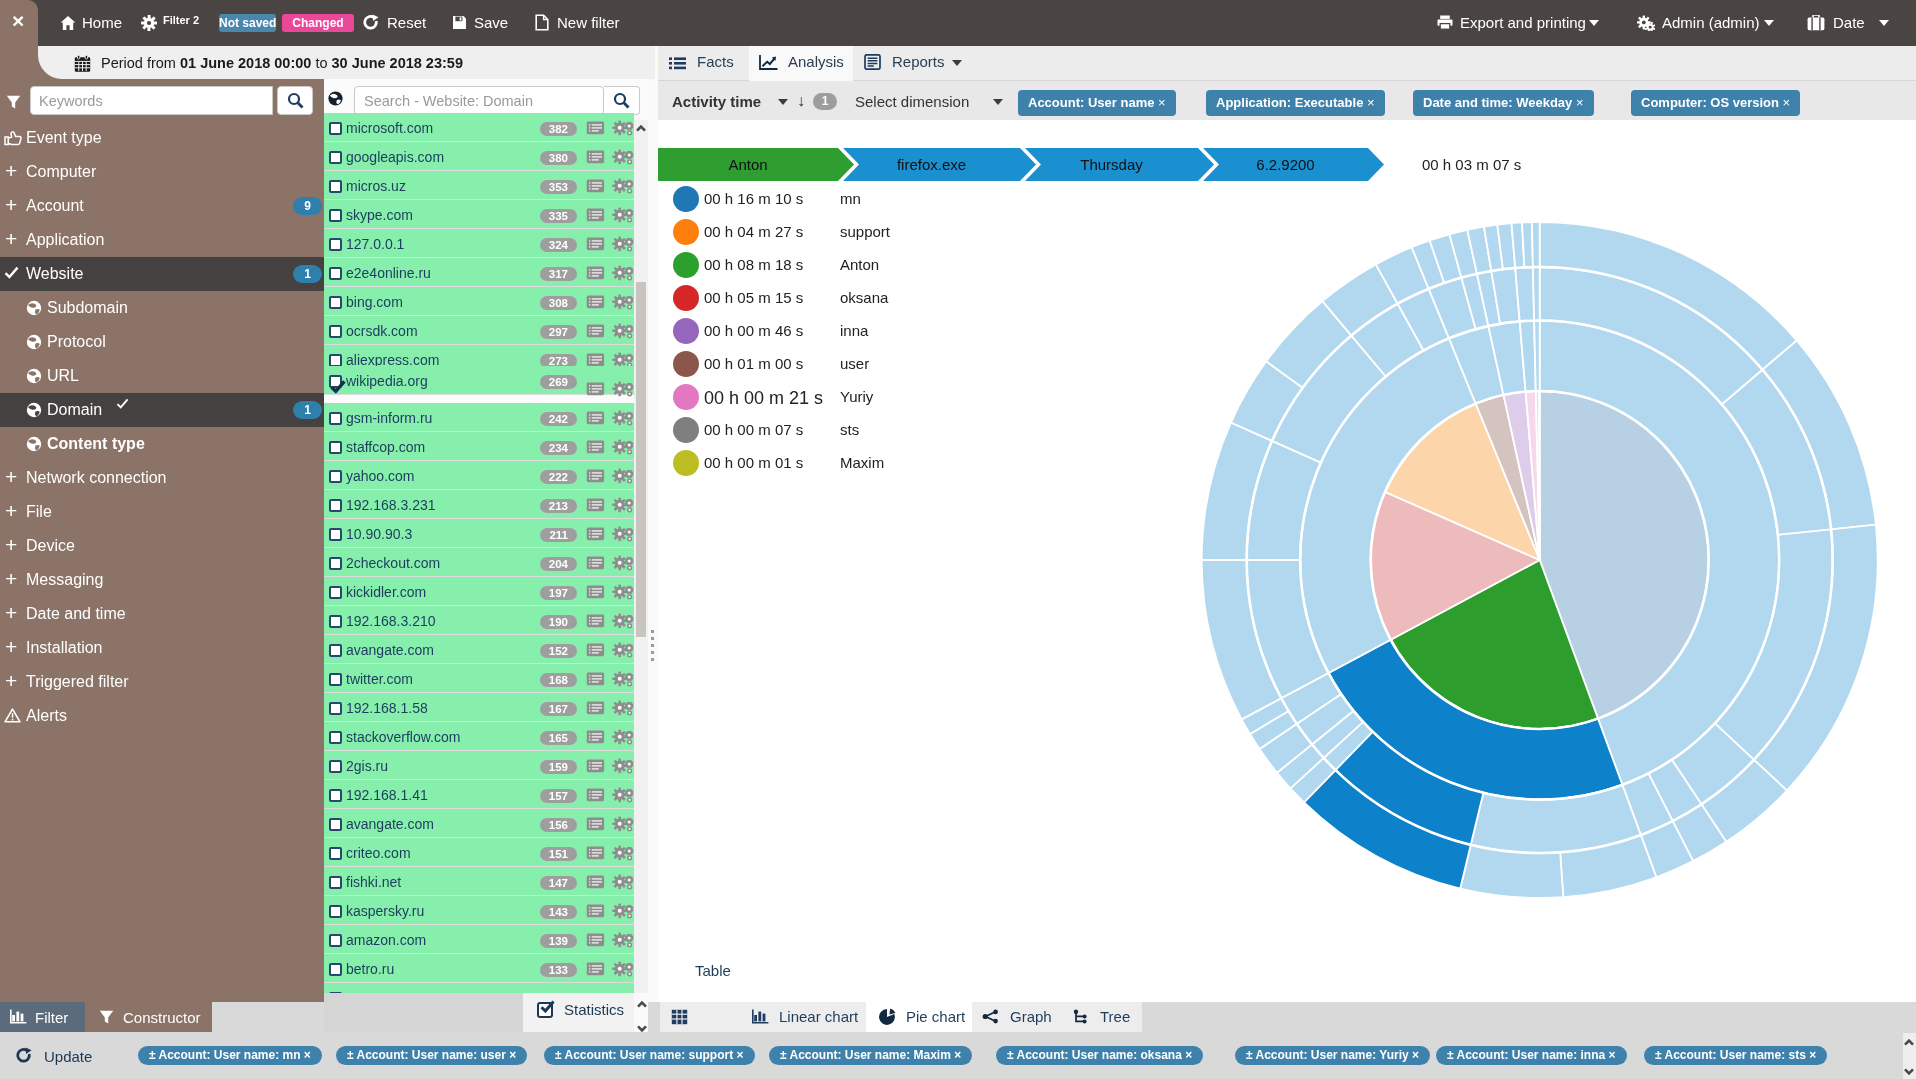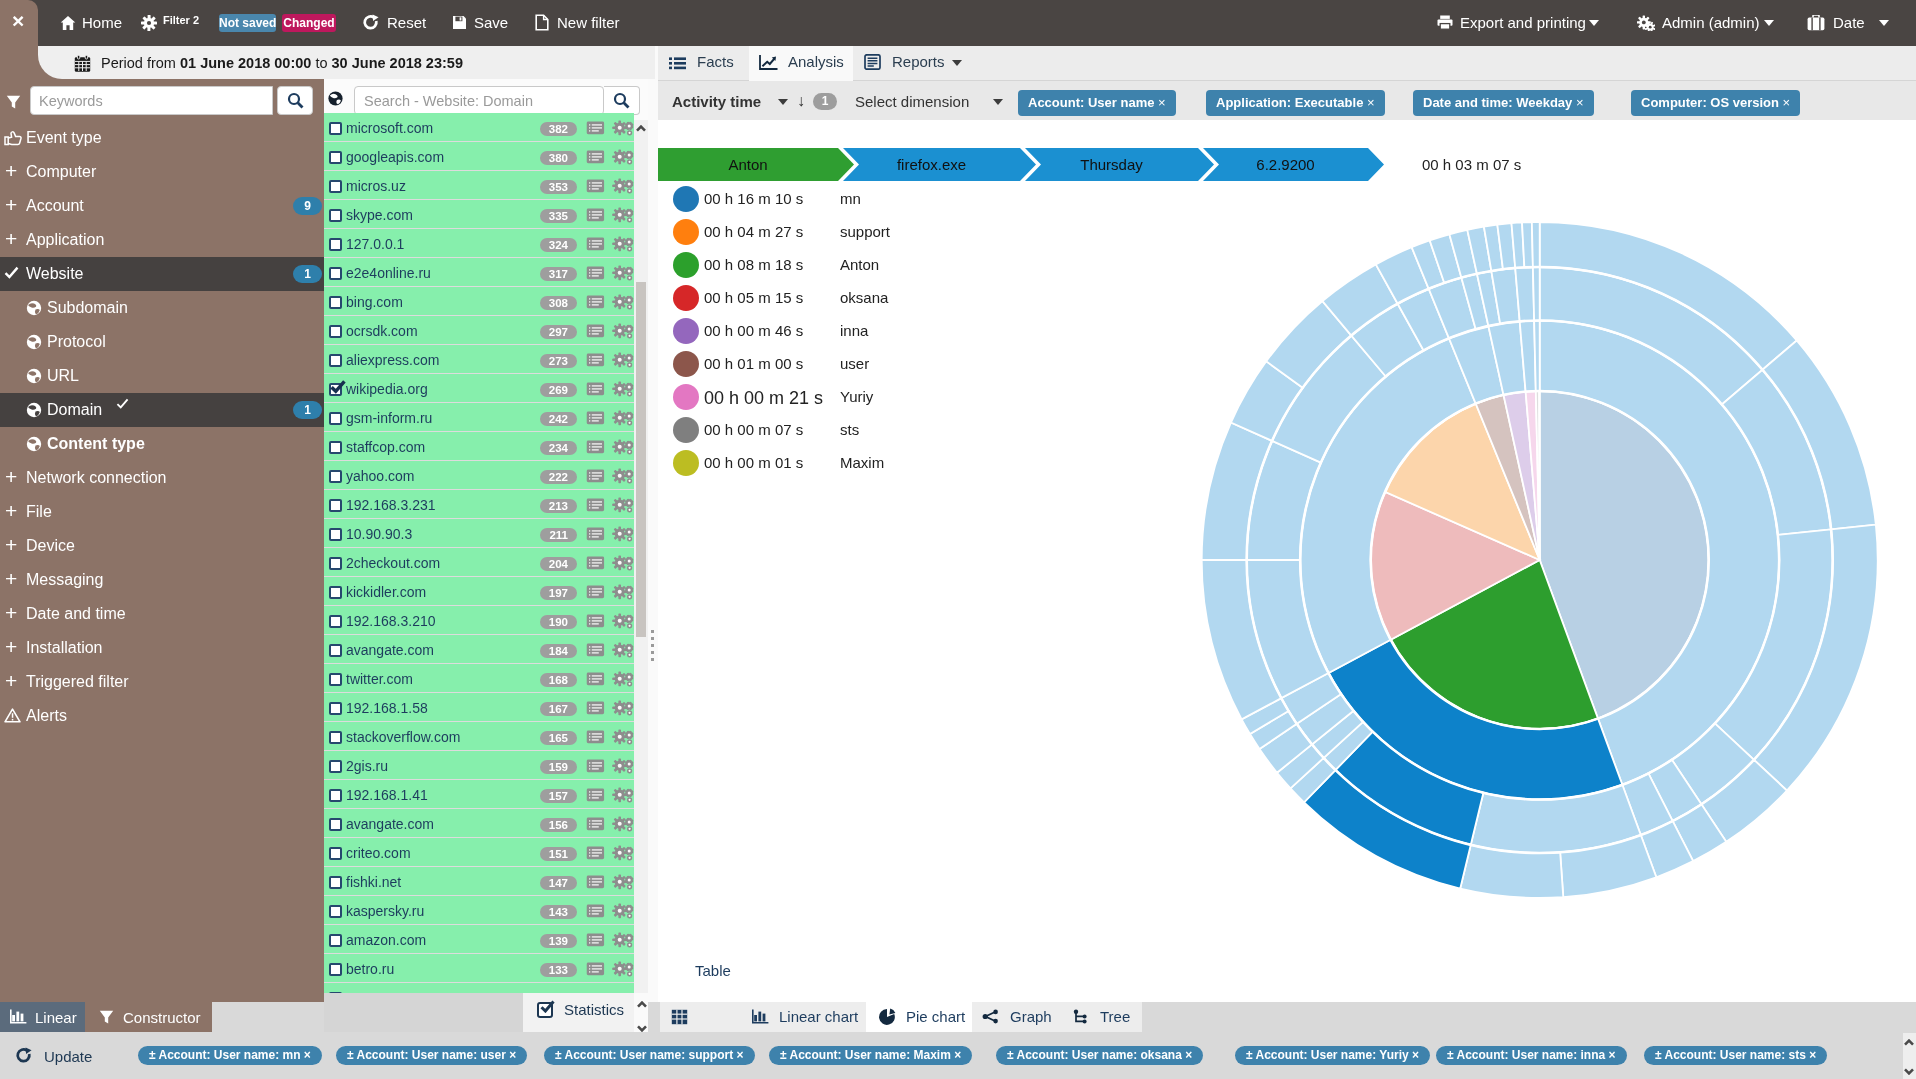--- a/index.html
+++ b/index.html
@@ -42,21 +42,21 @@
     <rect x="6.6" y="0" width="3.0" height="4.2" rx="0.6" fill="#ffffff" transform="rotate(135 8 8)"></rect>
     <rect x="6.6" y="0" width="3.0" height="4.2" rx="0.6" fill="#ffffff" transform="rotate(180 8 8)"></rect>
     <rect x="6.6" y="0" width="3.0" height="4.2" rx="0.6" fill="#ffffff" transform="rotate(225 8 8)"></rect>
     <rect x="6.6" y="0" width="3.0" height="4.2" rx="0.6" fill="#ffffff" transform="rotate(270 8 8)"></rect>
     <rect x="6.6" y="0" width="3.0" height="4.2" rx="0.6" fill="#ffffff" transform="rotate(315 8 8)"></rect>
     <circle cx="8" cy="8" r="5.1" fill="#ffffff"></circle>
     <circle cx="8" cy="8" r="2.1" fill="#4a4543"></circle>
   </svg>
 <div class="abs" style="left:163px;top:14px;white-space:nowrap;color:#fff;font-size:11px"><b>Filter 2</b></div>
 <div class="abs" style="left:219px;top:13px;white-space:nowrap;"><span class="badge" style="background:#4a87ad;width:57px">Not saved</span></div>
-<div class="abs" style="left:282px;top:13px;white-space:nowrap;"><span class="badge" style="background:#be185d;width:54px">Changed</span></div>
+<div class="abs" style="left:282px;top:13px;white-space:nowrap;"><span class="badge" style="background:#ec4899;width:72px">Changed</span></div>
 <svg class="abs" style="left:362px;top:14px;" width="17" height="17" viewBox="0 0 16 16">
     <path d="M11.2 3.3 A5.5 5.5 0 1 0 13.4 6.6" fill="none" stroke="#ffffff" stroke-width="2.6"></path>
     <path d="M10.0 0.4 L15.6 3.0 L10.4 6.6 Z" fill="#ffffff"></path>
   </svg>
 <div class="abs" style="left:387px;top:14px;white-space:nowrap;color:#fff;font-size:15px">Reset</div>
 <svg class="abs" style="left:452px;top:15px;" width="15" height="15" viewBox="0 0 15 15">
     <path d="M1 1 H11.5 L14 3.5 V14 H1 Z" fill="#ffffff"></path>
     <rect x="3.4" y="1.6" width="7" height="4.6" fill="#4a4543"></rect>
     <rect x="7.6" y="2.3" width="1.8" height="3.2" fill="#ffffff"></rect>
   </svg>
@@ -601,21 +601,21 @@
     <rect x="16.2" y="2.6" width="2.1" height="2.9" rx="0.5" fill="#8d8d8d" transform="rotate(157 17.2 6.9)"></rect>
     <rect x="16.2" y="2.6" width="2.1" height="2.9" rx="0.5" fill="#8d8d8d" transform="rotate(202 17.2 6.9)"></rect>
     <rect x="16.2" y="2.6" width="2.1" height="2.9" rx="0.5" fill="#8d8d8d" transform="rotate(247 17.2 6.9)"></rect>
     <rect x="16.2" y="2.6" width="2.1" height="2.9" rx="0.5" fill="#8d8d8d" transform="rotate(292 17.2 6.9)"></rect>
     <rect x="16.2" y="2.6" width="2.1" height="2.9" rx="0.5" fill="#8d8d8d" transform="rotate(337 17.2 6.9)"></rect>
     <circle cx="17.2" cy="6.9" r="3.7" fill="#8d8d8d"></circle>
     <circle cx="17.2" cy="6.9" r="1.5" fill="#fbfbfb"></circle>
     <circle cx="17.6" cy="13.8" r="2.6" fill="#8d8d8d"></circle>
     <circle cx="17.6" cy="13.8" r="1.1" fill="#fbfbfb"></circle>
   </svg>
-<div class="lrow" style="top:374px">
+<div class="lrow" style="top:366px">
     <span class="cb" style="background:#fff"></span>
     <span class="nm">wikipedia.org</span>
     <span class="cnt" style="right:57px">269</span>
   </div>
 <svg class="abs" style="left:586px;top:382px;" width="19" height="14" viewBox="0 0 20 15">
     <rect x="0.6" y="0.6" width="18.6" height="13.6" rx="1.6" fill="#8d8d8d"></rect>
     <g stroke="#fbfbfb" stroke-width="1.3">
       <path d="M6 4.2 H17"></path>
       <path d="M6 7.4 H17"></path>
       <path d="M6 10.6 H13.5"></path>
@@ -967,21 +967,21 @@
     <rect x="16.2" y="2.6" width="2.1" height="2.9" rx="0.5" fill="#8d8d8d" transform="rotate(292 17.2 6.9)"></rect>
     <rect x="16.2" y="2.6" width="2.1" height="2.9" rx="0.5" fill="#8d8d8d" transform="rotate(337 17.2 6.9)"></rect>
     <circle cx="17.2" cy="6.9" r="3.7" fill="#8d8d8d"></circle>
     <circle cx="17.2" cy="6.9" r="1.5" fill="#fbfbfb"></circle>
     <circle cx="17.6" cy="13.8" r="2.6" fill="#8d8d8d"></circle>
     <circle cx="17.6" cy="13.8" r="1.1" fill="#fbfbfb"></circle>
   </svg>
 <div class="lrow" style="top:635px">
     <span class="cb"></span>
     <span class="nm">avangate.com</span>
-    <span class="cnt" style="right:57px">184</span>
+    <span class="cnt" style="right:57px">152</span>
   </div>
 <svg class="abs" style="left:586px;top:643px;" width="19" height="14" viewBox="0 0 20 15">
     <rect x="0.6" y="0.6" width="18.6" height="13.6" rx="1.6" fill="#8d8d8d"></rect>
     <g stroke="#fbfbfb" stroke-width="1.3">
       <path d="M6 4.2 H17"></path>
       <path d="M6 7.4 H17"></path>
       <path d="M6 10.6 H13.5"></path>
       <path d="M3 4.2 H4.4"></path>
       <path d="M3 7.4 H4.4"></path>
       <path d="M3 10.6 H4.4"></path>
@@ -1607,21 +1607,21 @@
 <circle cx="349.7" cy="348.0" r="239.5" fill="none" stroke="#ffffff" stroke-width="2.6"></circle>
 <circle cx="349.7" cy="348.0" r="293.0" fill="none" stroke="#ffffff" stroke-width="2.6"></circle>
   </svg>
 <div class="abs" style="left:0px;top:1002px;width:85px;height:30px;background:#5b6b7c"></div>
 <svg class="abs" style="left:10px;top:1009px;" width="17" height="15" viewBox="0 0 17 15">
     <rect x="2.2" y="6" width="2.8" height="6.4" fill="#ffffff"></rect>
     <rect x="6.4" y="2.6" width="2.8" height="9.8" fill="#ffffff"></rect>
     <rect x="10.6" y="4.6" width="2.8" height="7.8" fill="#ffffff"></rect>
     <path d="M0.8 0.5 V13.7 H16.4" stroke="#ffffff" stroke-width="1.6" fill="none"></path>
   </svg>
-<div class="abs" style="left:35px;top:1009px;white-space:nowrap;color:#fff;font-size:15px">Linear</div>
+<div class="abs" style="left:35px;top:1009px;white-space:nowrap;color:#fff;font-size:15px">Filter</div>
 <div class="abs" style="left:85px;top:1002px;width:127px;height:30px;background:#8c7367"></div>
 <svg class="abs" style="left:99px;top:1010px;" width="15" height="15" viewBox="0 0 15 15">
     <path d="M0.8 0.8 H14.2 L9.2 7.4 V13.6 L5.8 11.4 V7.4 Z" fill="#ffffff"></path>
   </svg>
 <div class="abs" style="left:123px;top:1009px;white-space:nowrap;color:#fff;font-size:15px">Constructor</div>
 <div class="abs" style="left:324px;top:993px;width:199px;height:39px;background:#d5d5d5"></div>
 <div class="abs" style="left:523px;top:993px;width:111px;height:39px;background:#f2f2f2"></div>
 <div class="abs" style="left:634px;top:993px;width:14px;height:39px;background:#fafafa"></div>
 <svg class="abs" style="left:637px;top:1001px;" width="10" height="7" viewBox="0 0 10 7">
     <path d="M1 5.6 L5 1.6 L9 5.6" stroke="#4a4a4a" stroke-width="2.6" fill="none"></path>

